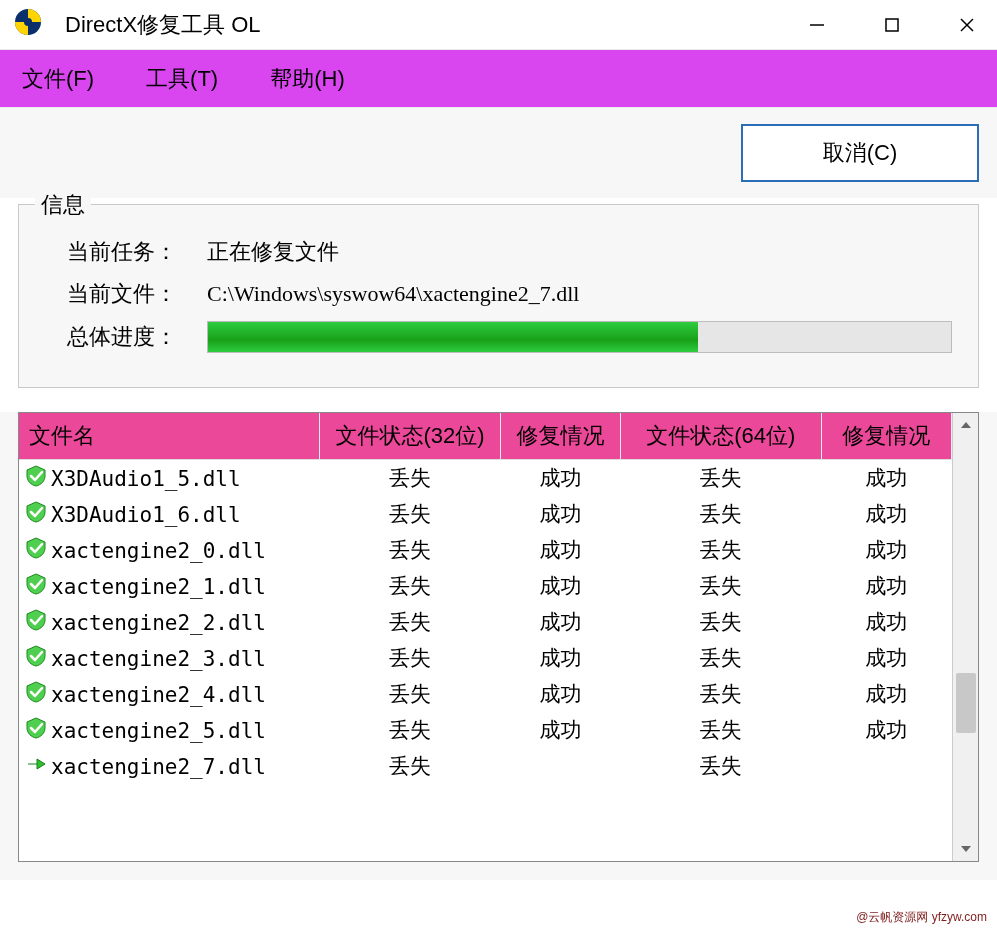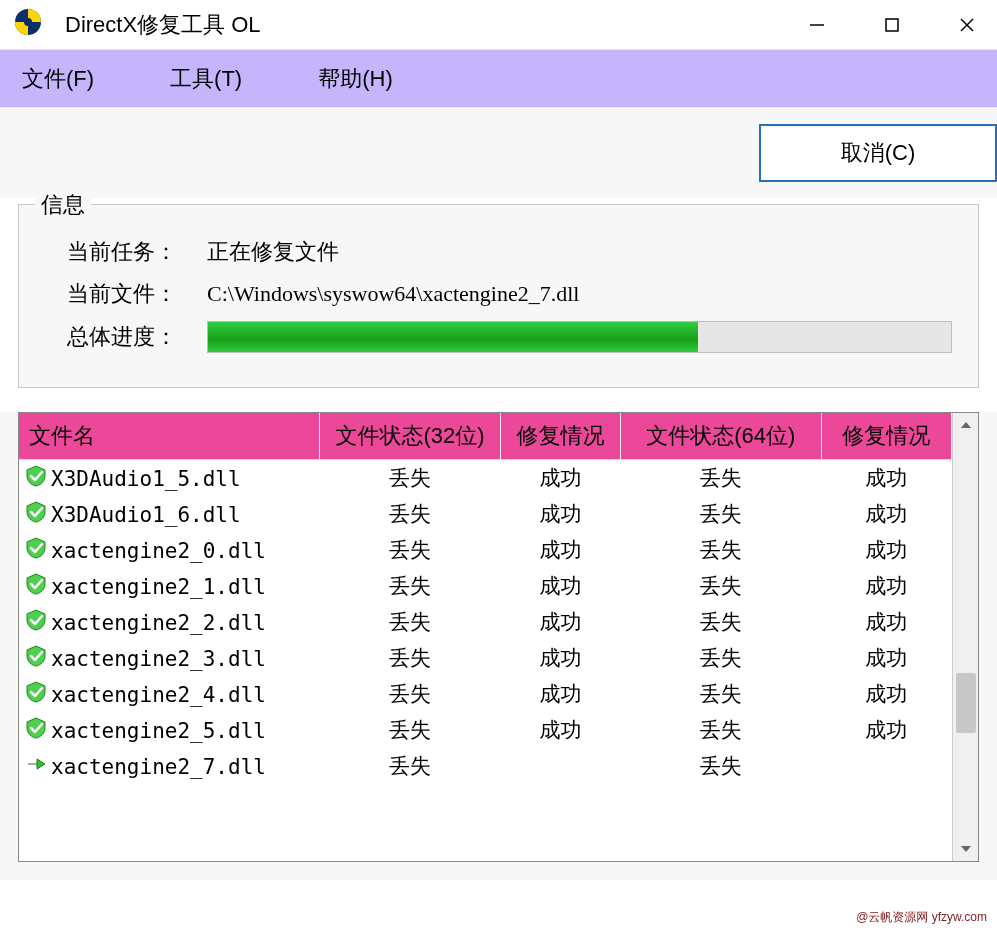--- a/index.html
+++ b/index.html
@@ -32,32 +32,33 @@
   align-items: center;
   justify-content: center;
 }
 .titlebar .winbtn svg { display:block; }
 
 .menubar {
   height: 58px;
   padding: 0 22px;
   display: flex;
   align-items: center;
-  gap: 76px;
-  font-size: 22px;
-  background: #c4b5fd;
+  gap: 52px;
+  font-size: 22px;
+  background: #d946ef;
   border-bottom: 1px solid #eee;
 }
 .menubar .item { cursor: default; }
 
 .actionbar {
   height: 90px;
   display: flex;
   align-items: center;
   justify-content: flex-end;
+  padding-right: 18px;
   background: #f7f7f7;
 }
 .actionbar button {
   width: 238px;
   height: 58px;
   font-size: 22px;
   background: #fff;
   border: 2px solid #2a6fb5;
   color: #000;
 }

